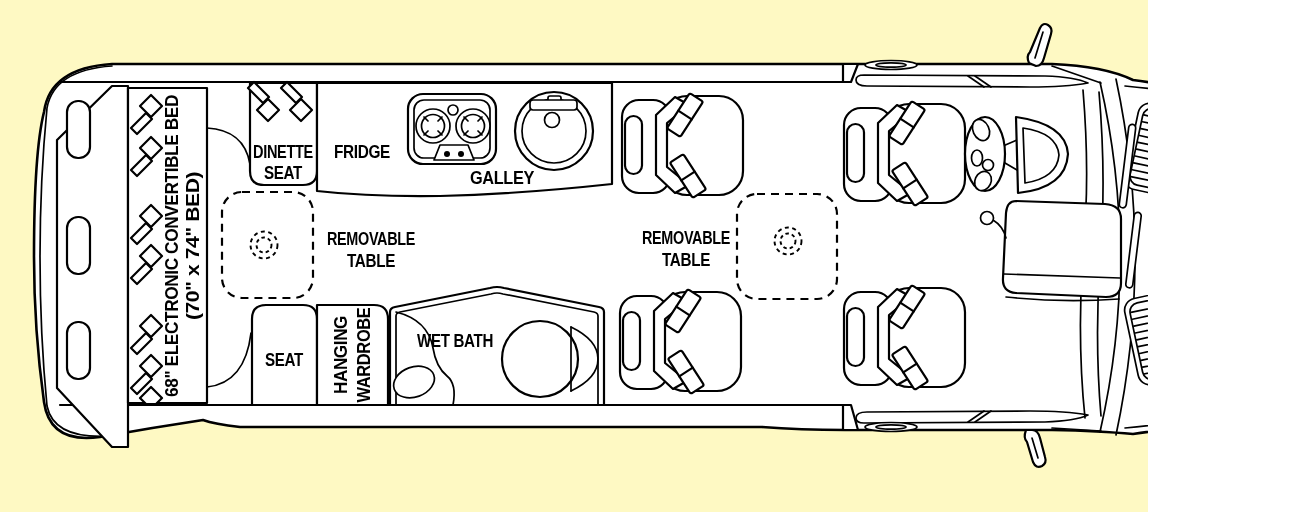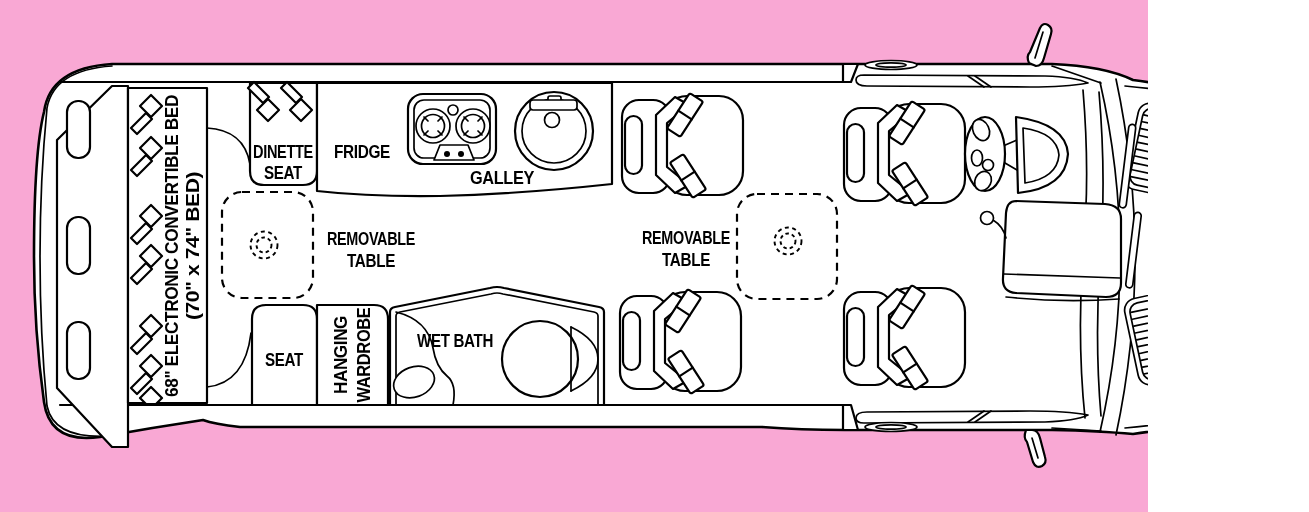--- a/index.html
+++ b/index.html
@@ -1,16 +1,16 @@
 <!DOCTYPE html>
 <html><head>
 <meta charset="utf-8">
 <style>
   html,body{margin:0;padding:0;background:#fff;}
-  .stage{position:relative;width:1148px;height:512px;background:#f9a8d4;overflow:hidden;text-align:center;}
+  .stage{position:relative;width:1148px;height:512px;background:#fef9c3;overflow:hidden;text-align:center;}
   svg{display:block;}
   svg *{vector-effect:non-scaling-stroke;}
   .ln{fill:none;stroke:#000;stroke-width:2.2;stroke-linecap:round;stroke-linejoin:round;}
   .lnw{fill:#fff;stroke:#000;stroke-width:2.2;stroke-linecap:round;stroke-linejoin:round;}
   .thin{fill:none;stroke:#000;stroke-width:1.7;stroke-linecap:round;stroke-linejoin:round;}
   .thinw{fill:#fff;stroke:#000;stroke-width:1.7;stroke-linecap:round;stroke-linejoin:round;}
   .outline{fill:#fff;stroke:#000;stroke-width:2.6;stroke-linejoin:round;}
   .dash{fill:none;stroke:#000;stroke-width:2.2;stroke-dasharray:8 6;stroke-linecap:butt;}
   .dot{fill:#000;stroke:none;}
   text{font-family:"Liberation Sans","DejaVu Sans",sans-serif;font-weight:700;font-size:18px;fill:#000;letter-spacing:-0.4px;}

